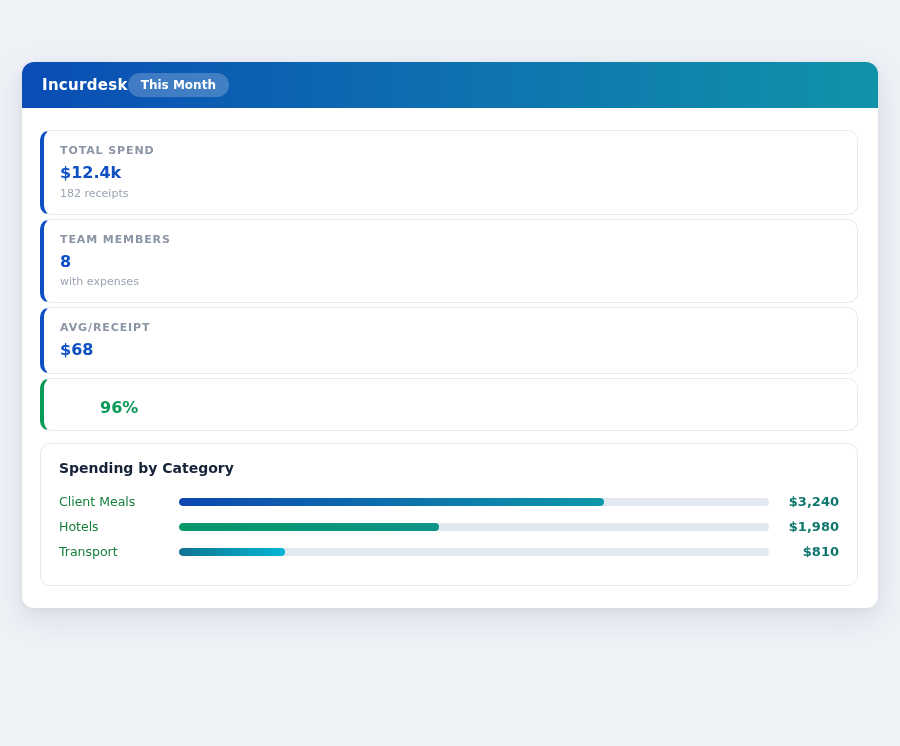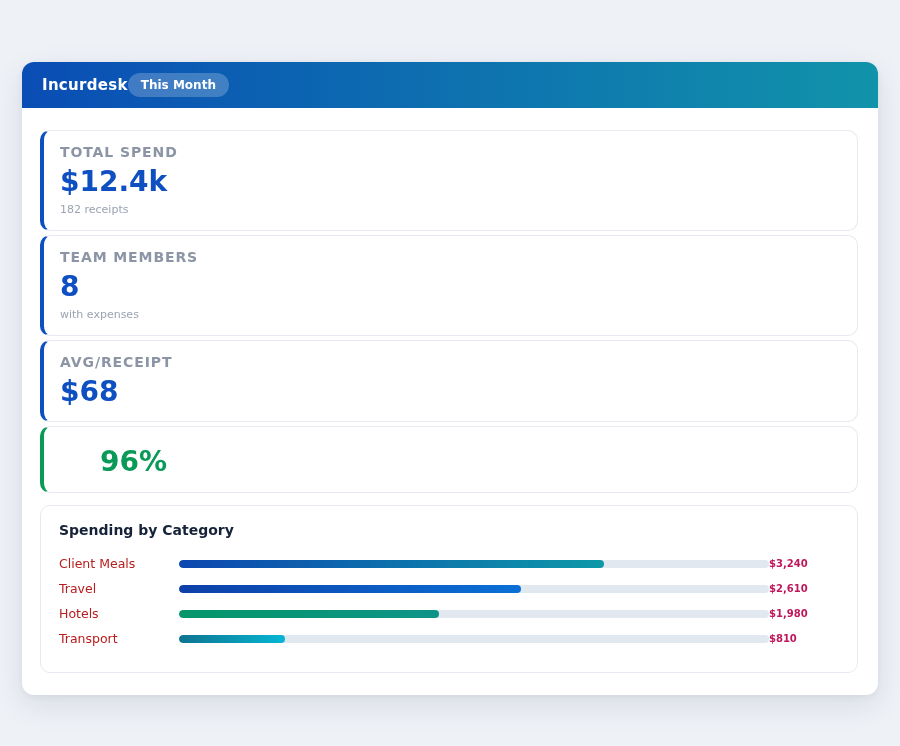--- a/index.html
+++ b/index.html
@@ -48,29 +48,29 @@
   .stat-card {
     background: #ffffff;
     border: 1px solid #e6eaf0;
     border-left: 4px solid var(--accent-blue);
     border-radius: 10px;
     padding: 13px 18px 14px 16px;
     margin-bottom: 4px;
   }
   .stat-card.green { border-left-color: var(--accent-green); }
   .stat-label {
-    font-size: 14px;
+    font-size: 11px;
     font-weight: bold;
     letter-spacing: 0.9px;
     text-transform: uppercase;
     color: #8b95a5;
   }
   .stat-value {
     margin-top: 7px;
-    font-size: 28px;
+    font-size: 16px;
     font-weight: bold;
     color: var(--accent-blue);
     line-height: 1.1;
   }
   .stat-card.green .stat-value { color: var(--accent-green); margin-left: 40px; }
   .stat-sub {
     margin-top: 5px;
     font-size: 11px;
     color: #9aa3b2;
   }
@@ -89,39 +89,40 @@
   }
   .chart-row {
     display: flex;
     align-items: center;
     height: 25px;
   }
   .row-label {
     width: 120px;
     flex: 0 0 120px;
     font-size: 12.5px;
-    color: #b91c1c;
+    color: #15803d;
   }
   .bar-track {
     flex: 1;
     height: 8px;
     border-radius: 4px;
     background: #e2e8f0;
     overflow: hidden;
   }
   .bar-fill {
     height: 100%;
     border-radius: 4px;
   }
   .row-value {
     width: 70px;
     flex: 0 0 70px;
-    font-size: 10px;
+    text-align: right;
+    font-size: 13px;
     font-weight: bold;
-    color: #be185d;
+    color: #0f766e;
   }
 </style>
 </head>
 <body style="background: rgb(238, 241, 246);">
 
 <div class="app">
   <div class="app-header">
     <div class="app-title">Incurdesk</div>
     <button class="period-badge">This Month</button>
   </div>
@@ -156,27 +157,20 @@
       <div class="chart-title">Spending by Category</div>
       <div id="rows-container">
   <div class="chart-row">
     <div class="row-label">Client Meals</div>
     <div class="bar-track" style="background: rgb(226, 232, 240);">
       <div class="bar-fill" style="width: 72%; background: linear-gradient(90deg, rgb(13, 71, 176), rgb(13, 152, 168));"></div>
     </div>
     <div class="row-value">$3,240</div>
   </div>
 
-  <div class="chart-row">
-    <div class="row-label">Travel</div>
-    <div class="bar-track" style="background: rgb(226, 232, 240);">
-      <div class="bar-fill" style="width: 58%; background: linear-gradient(90deg, rgb(13, 64, 168), rgb(10, 112, 214));"></div>
-    </div>
-    <div class="row-value">$2,610</div>
-  </div>
 
   <div class="chart-row">
     <div class="row-label">Hotels</div>
     <div class="bar-track" style="background: rgb(226, 232, 240);">
       <div class="bar-fill" style="width: 44%; background: linear-gradient(90deg, rgb(5, 150, 105), rgb(13, 148, 136));"></div>
     </div>
     <div class="row-value">$1,980</div>
   </div>
 
 

